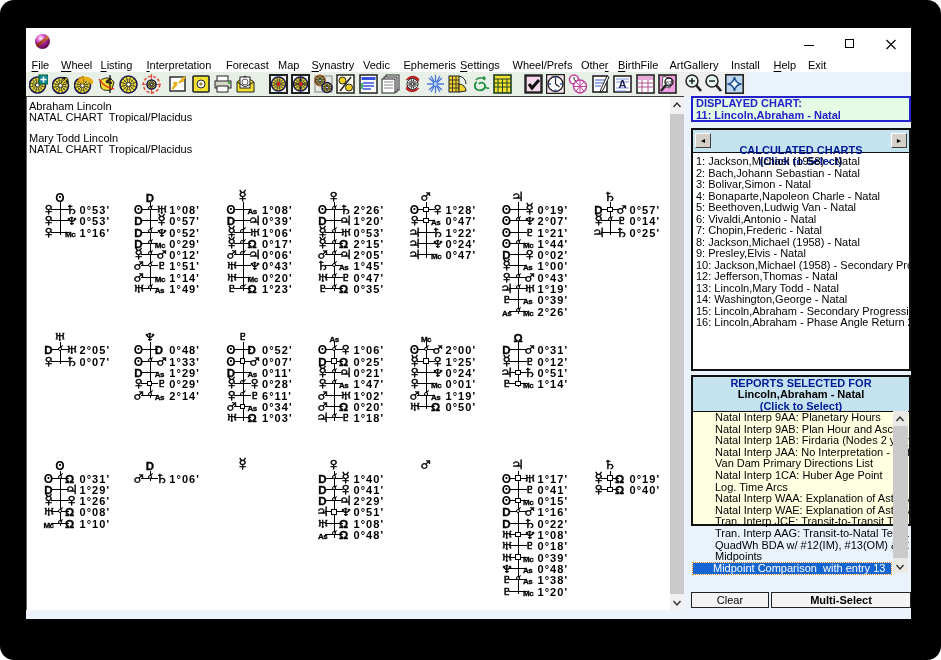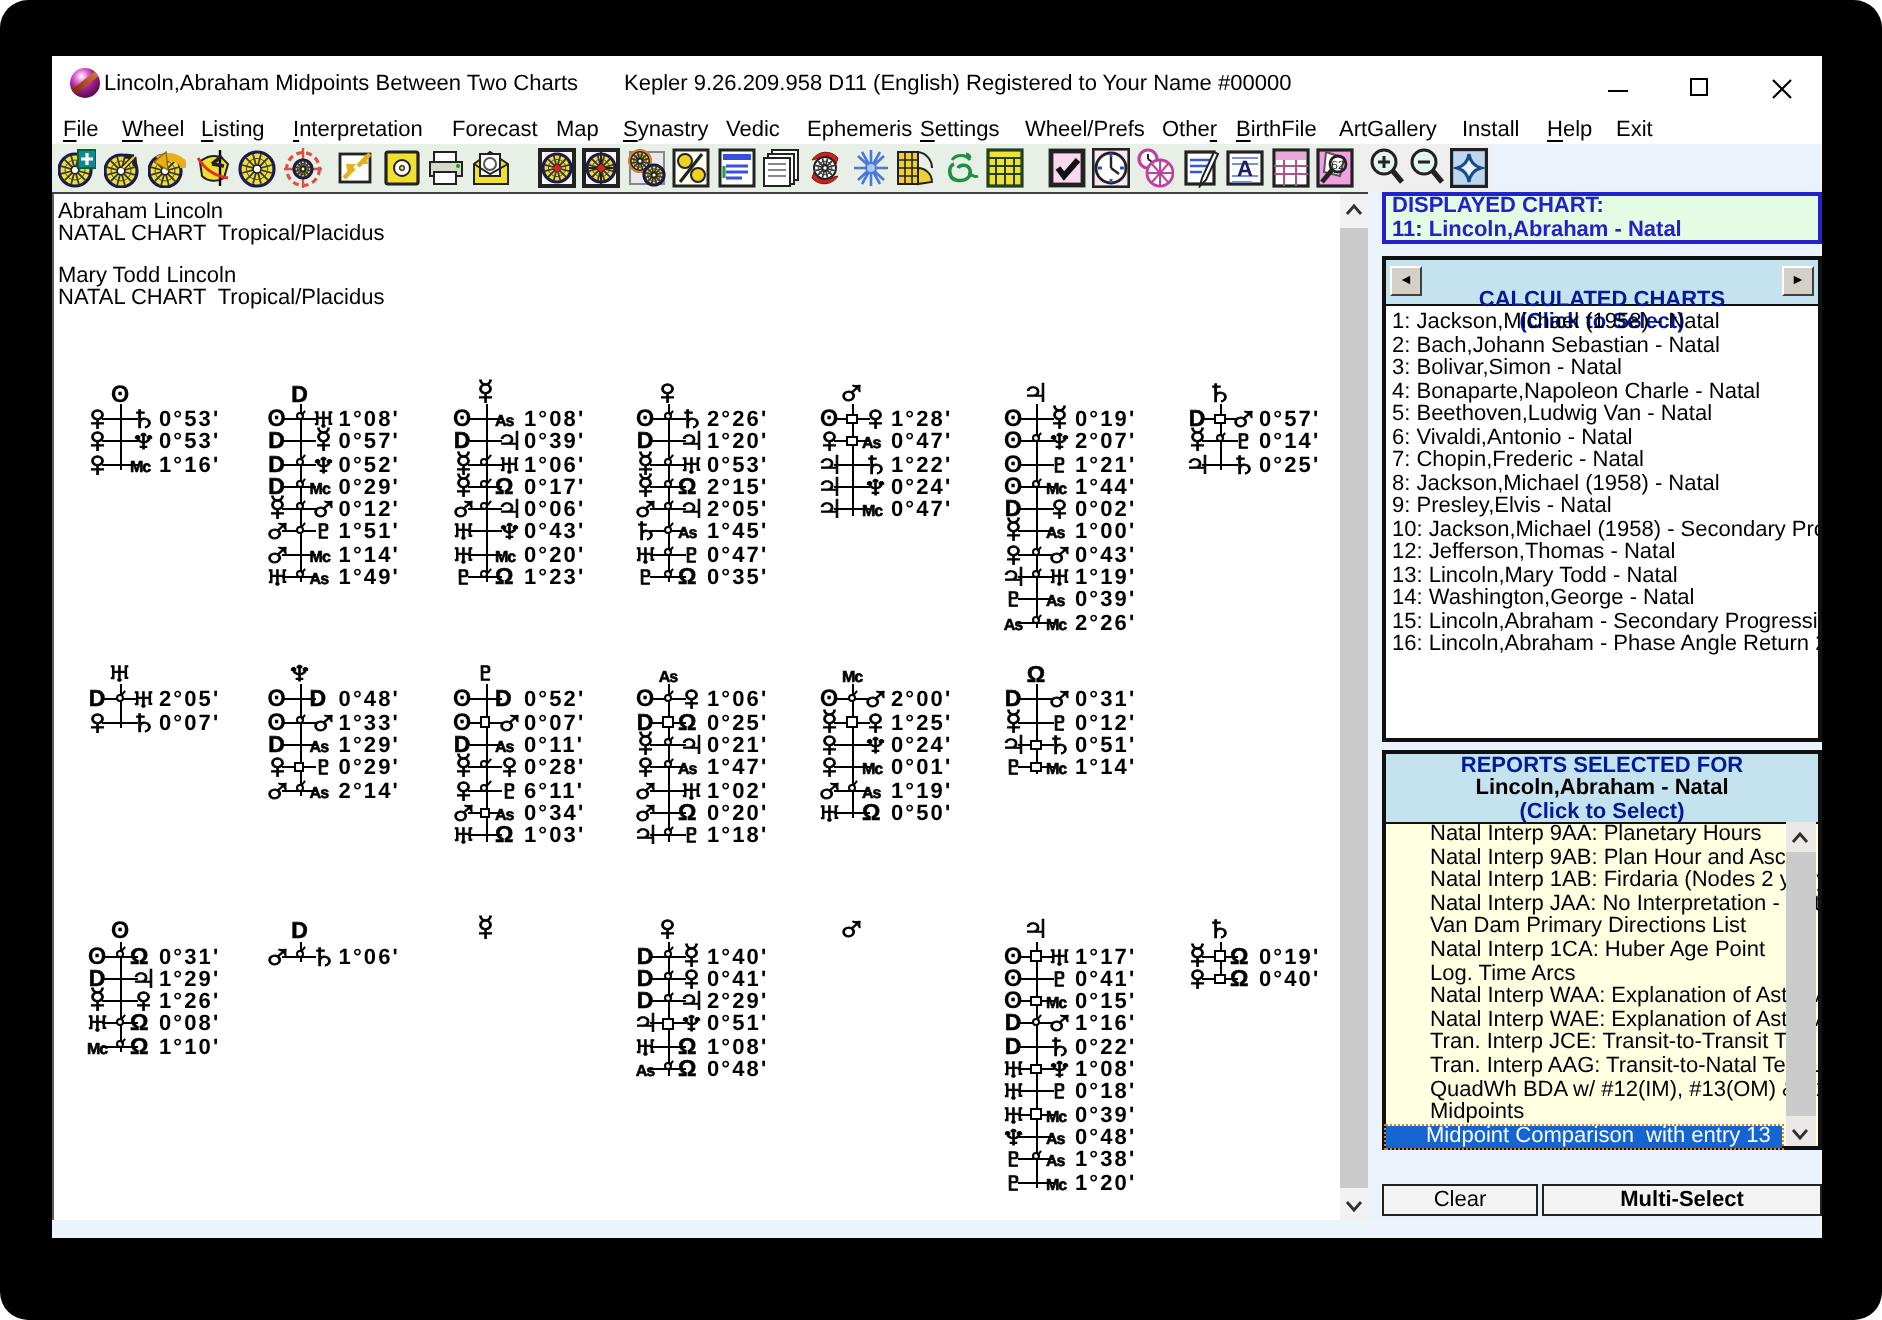--- a/index.html
+++ b/index.html
@@ -45,21 +45,21 @@
 #panel { position:absolute; left:658px; top:68px; width:227px; height:523px; background:#eaf3fc; }
 #dbox { position:absolute; left:7px; top:0px; width:220px; height:26px; background:#e4fbe4; border:2px solid #2222cc; }
 #dbox div { font-size:11px; font-weight:bold; color:#2222cc; padding-left:3px; line-height:11.5px; }
 #cbox { position:absolute; left:7px; top:32px; width:220px; height:243px; background:#fff; border:2px solid #111; }
 #cbox .hd { height:23px; background:#c5e3ef; border-bottom:1px solid #111; text-align:center; padding-top:15px; }
 #cbox .hd div { font-size:11px; font-weight:bold; color:#001a99; line-height:11px; }
 .abtn { position:absolute; width:16px; height:15px; background:#d4d0c8; border:1px solid #404040;
   border-top-color:#fff; border-left-color:#fff; font-size:7px; text-align:center; line-height:14px; color:#000; }
 #cbox .lst { padding:3px 0 0 3px; }
 .lr { font-size:11px; height:11.5px; line-height:11.5px; color:#000; white-space:pre; overflow:hidden; }
-#rbox { position:absolute; left:7px; top:279px; width:220px; height:200px; background:#ffffe1; border:2px solid #111; }
+#rbox { position:absolute; left:7px; top:279px; width:220px; height:151px; background:#ffffe1; border:2px solid #111; }
 #rbox .hd { height:35px; background:#c5e3ef; border-bottom:1px solid #111; text-align:center; padding-top:1px; }
 #rbox .hd div { font-size:11px; font-weight:bold; color:#001a99; line-height:11.3px; }
 #rbox .hd .nm { color:#000; }
 #rbox .lst { padding:0 0 0 2px; }
 #rbox .lr { height:11.6px; line-height:11.6px;padding-left:20px; }
 .sel { background:#1464d2; color:#fff !important; outline:1px dotted #e08020; width:198px; margin-left:-2px; padding-left:2px; }
 #rsb { position:absolute; right:1px; top:34px; width:15px; height:162px; background:#cacaca; }
 #rsb .sbtn { position:absolute; left:0; width:15px; height:15px; background:#ebe9e5; }
 .btn { position:absolute; top:480px; height:16px; background:#f4f4f4; border:1px solid #222;
   font-size:11px; text-align:center; line-height:14px; color:#000;margin-top:16px; }
@@ -68,22 +68,20 @@
 #bstrip { position:absolute; left:0; top:582px; width:885px; height:9px; background:#ecf3fb; }
 svg { display:block; }
 u { text-decoration-thickness:1px; text-underline-offset:1.5px; }
 </style></head><body>
 <div id="bg"></div>
 <div id="win">
   <div id="title">
     <div id="appico">
         <i></i>
       </div>
-    <span id="ttext">Lincoln,Abraham Midpoints Between Two Charts</span>
-    <span id="ttext2">Kepler 9.26.209.958 D11 (English) Registered to Your Name  #00000</span>
     <div class="wbtn" id="mini"></div>
     <div class="wbtn" id="maxi"></div>
     <svg class="wbtn" id="clos" width="16" height="16">
         <path d="M3.5 4l9 9M12.5 4l-9 9" stroke="#000" stroke-width="1.1"></path>
       </svg>
   </div>
   <div id="menu">
       <span class="mi" style="left:5.5px"><u>F</u>ile</span>
       <span class="mi" style="left:35px"><u>W</u>heel</span>
       <span class="mi" style="left:74.5px"><u>L</u>isting</span>

